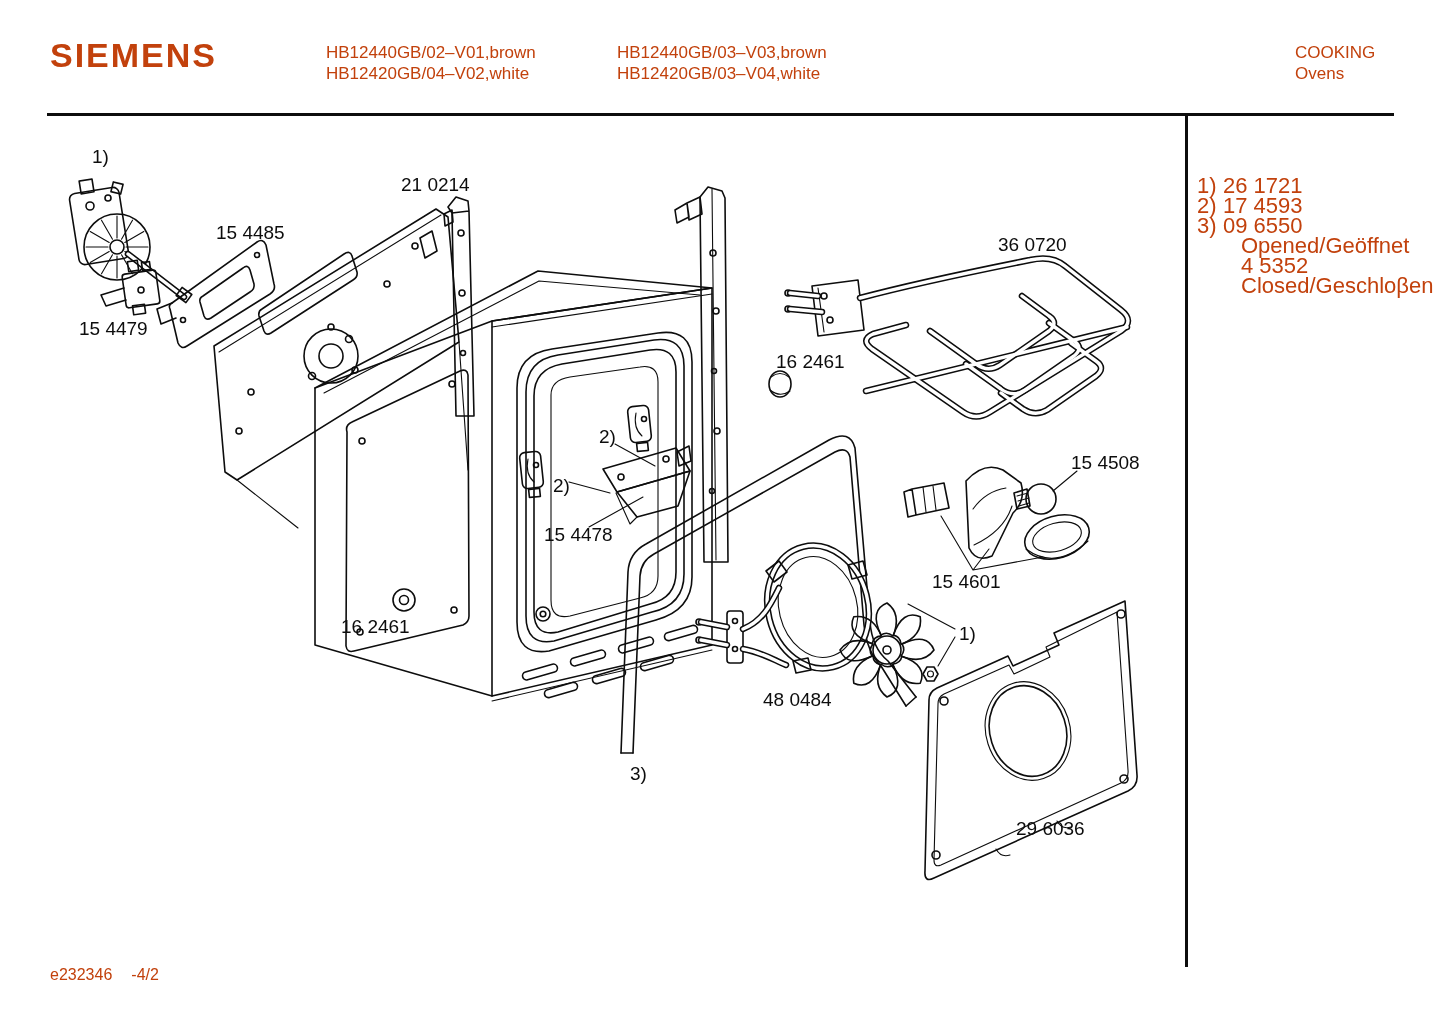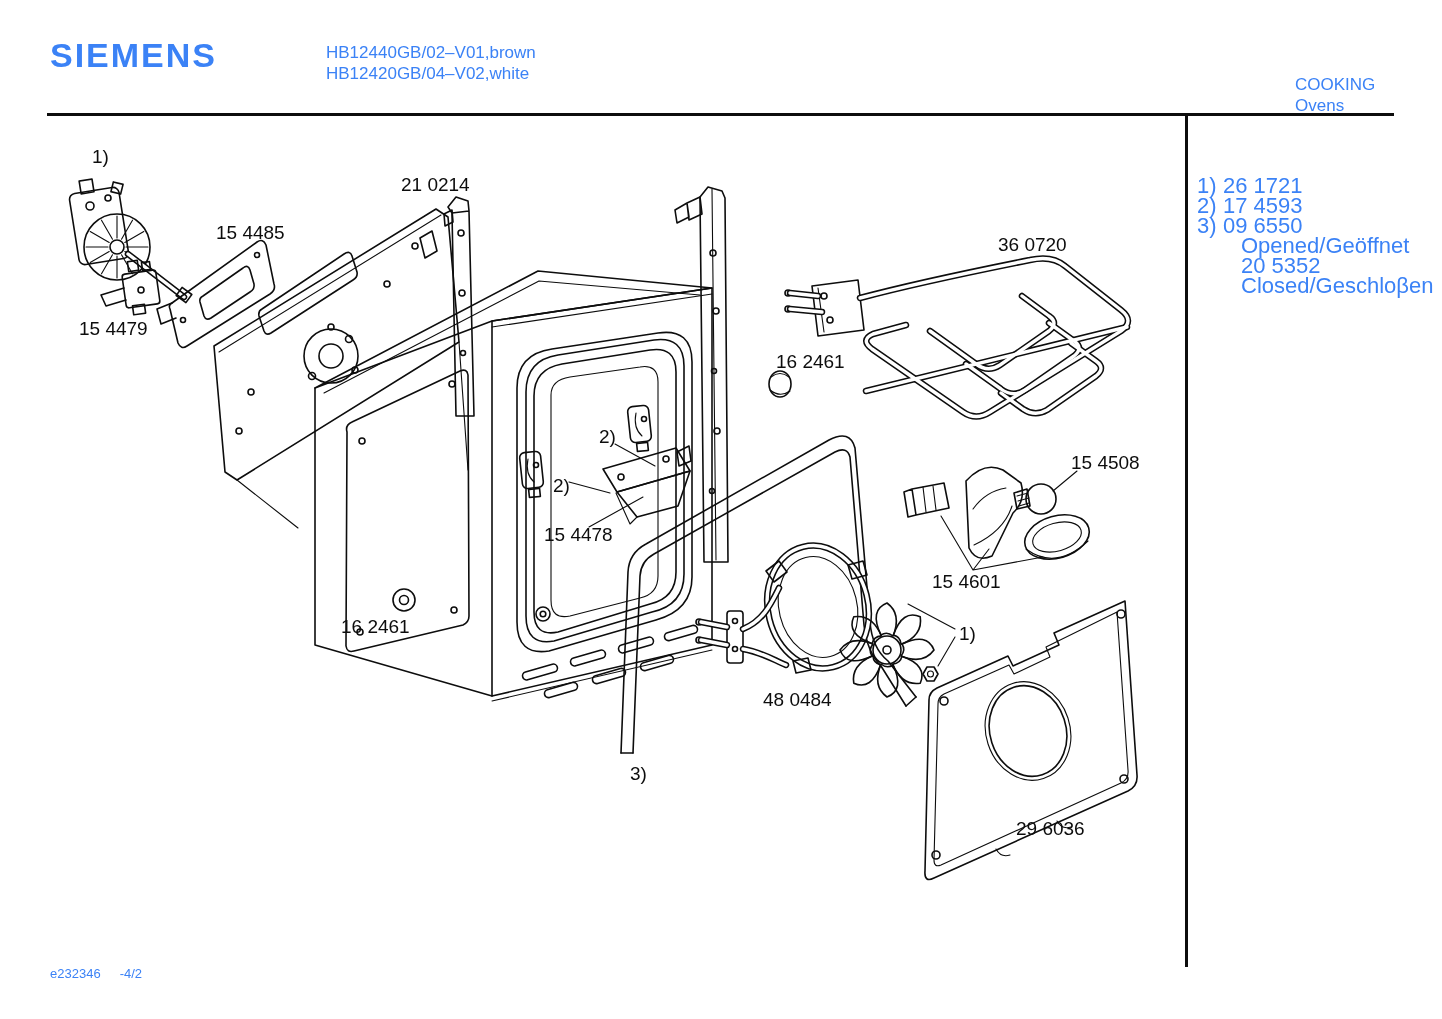--- a/index.html
+++ b/index.html
@@ -1,55 +1,56 @@
 <!DOCTYPE html>
 <html><head>
 <meta charset="utf-8">
 <style>
   html,body{margin:0;padding:0;background:#fff;}
   .page{position:relative;width:1442px;height:1010px;background:#fff;overflow:hidden;
-        font-family:"Liberation Sans",sans-serif;color:#3b82f6;}
+        font-family:"Liberation Sans",sans-serif;color:#c2410c;}
   .brand{position:absolute;left:50px;top:36px;font-size:34px;font-weight:bold;letter-spacing:2px;}
   .models{position:absolute;top:42px;font-size:17px;line-height:21px;white-space:pre;margin-left:30px;}
   .col1{left:296px;} .col2{left:587px;}
-  .cat{position:absolute;left:1295px;top:42px;font-size:17px;line-height:21px;margin-top:32px;}
+  .cat{position:absolute;left:1295px;top:42px;font-size:17px;line-height:21px;}
   .rule-h{position:absolute;left:47px;top:113px;width:1347px;height:3px;background:#0d0d0d;}
   .rule-v{position:absolute;left:1185px;top:116px;width:3px;height:851px;background:#0d0d0d;}
   .legend{position:absolute;left:1197px;top:176px;font-size:22px;line-height:20px;}
   .lrow .mk{display:inline-block;width:26px;}
   .lnote{margin-left:44px;}
-  .footer{position:absolute;left:50px;top:966px;font-size:13px;}
+  .footer{position:absolute;left:50px;top:966px;font-size:16px;}
   .footer .pageref{margin-left:19px;}
   svg.diagram{position:absolute;left:0;top:0;width:1442px;height:1019px;}
   svg path,svg rect,svg circle,svg ellipse,svg line{stroke:#0d0d0d;fill:none;stroke-width:1.6;
       stroke-linejoin:round;stroke-linecap:round;}
   svg .tube{stroke-width:6.5;}
   svg .tubein{stroke:#fff;stroke-width:3.4;}
   svg .thin{stroke-width:1.1;}
   svg text{fill:#0d0d0d;stroke:none;font-family:"Liberation Sans",sans-serif;font-size:19px;}
   #perf circle{fill:#0d0d0d;stroke:none;}
 </style>
 </head>
 <body>
 
 <div class="page">
 
   <div class="brand">SIEMENS</div>
   <div class="models col1"><span>HB12440GB/02–V01,brown</span><br><span>HB12420GB/04–V02,white</span></div>
+  <div class="models col2"><span>HB12440GB/03–V03,brown</span><br><span>HB12420GB/03–V04,white</span></div>
   <div class="cat"><span>COOKING</span><br><span>Ovens</span></div>
 
   <div class="rule-h"></div>
   <div class="rule-v"></div>
 
   <div class="legend">
     <div class="lrow"><span class="mk">1)</span><span>26 1721</span></div>
     <div class="lrow"><span class="mk">2)</span><span>17 4593</span></div>
     <div class="lrow"><span class="mk">3)</span><span>09 6550</span></div>
     <div class="lnote">Opened/Geöffnet</div>
-    <div class="lnote">20 5352</div>
+    <div class="lnote">4 5352</div>
     <div class="lnote">Closed/Geschloβen</div>
   </div>
 
   <div class="footer"><span>e232346</span><span class="pageref">-4/2</span></div>
 
   <svg class="diagram" viewBox="0 0 1442 1019">
     <defs>
       <pattern id="perf" width="9" height="9" patternUnits="userSpaceOnUse">
         <circle cx="4" cy="4" r="1.8"></circle>
       </pattern>

